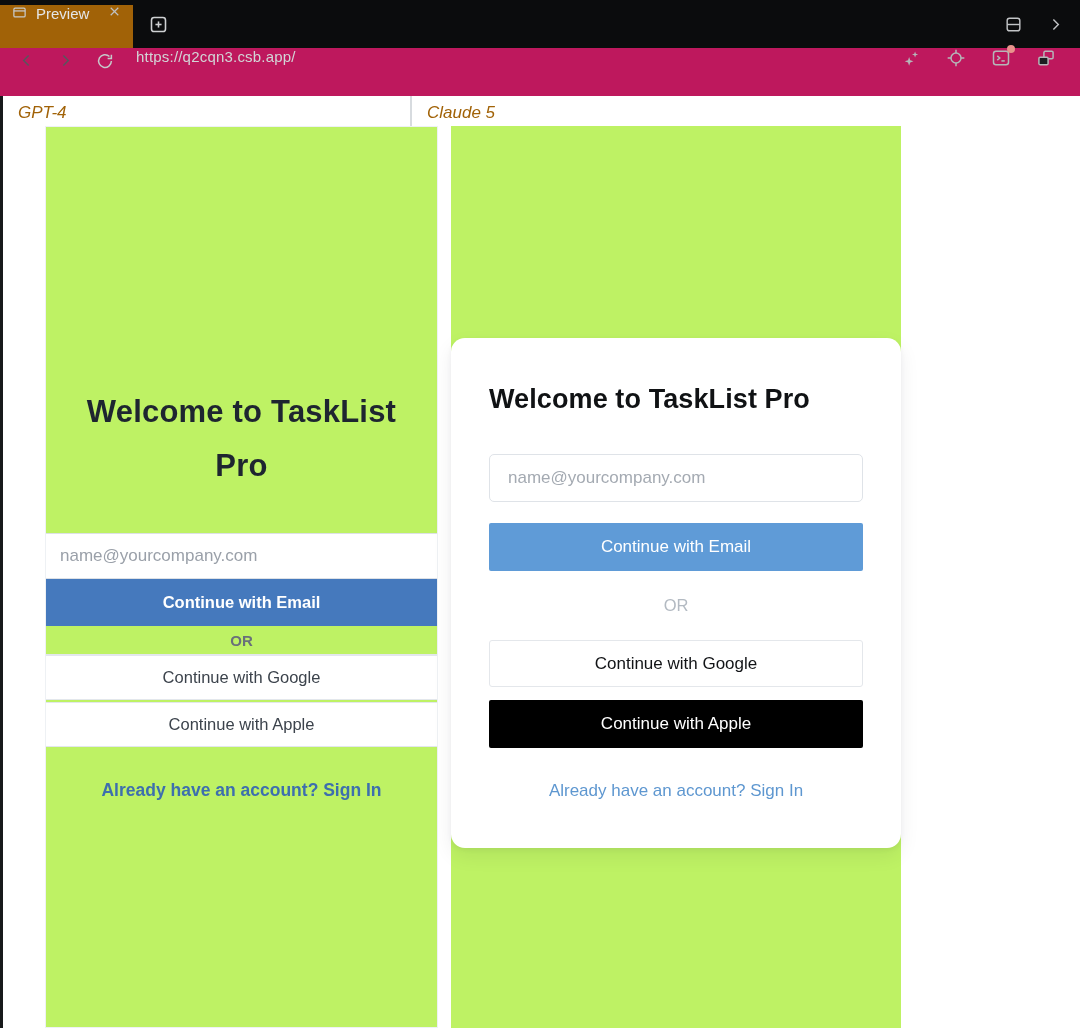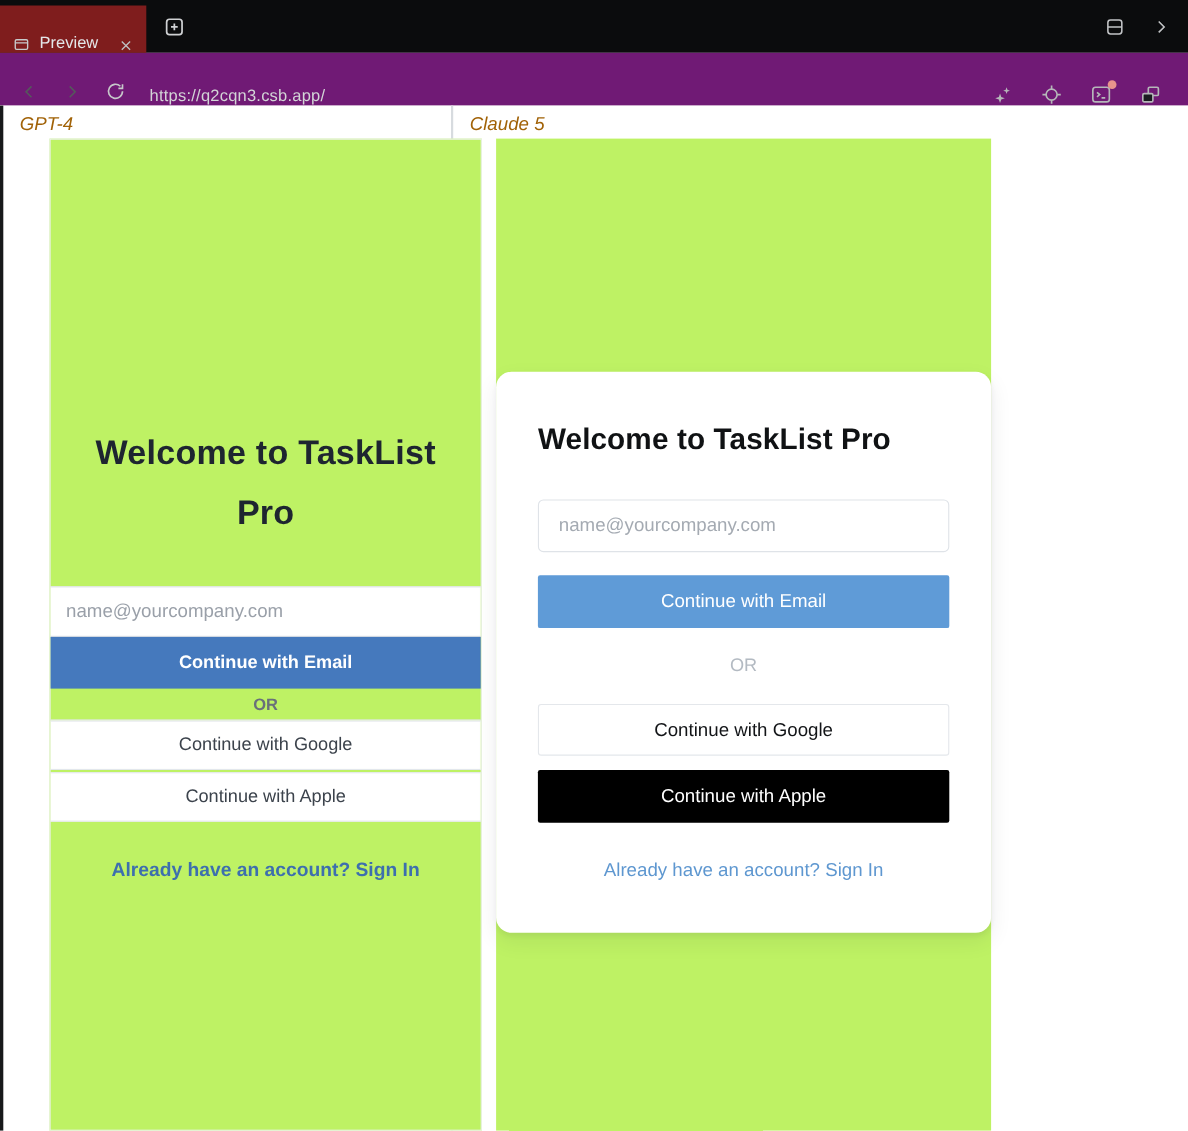--- a/index.html
+++ b/index.html
@@ -1,31 +1,31 @@
 <!DOCTYPE html>
 <html><head>
 <meta charset="utf-8">
 <style>
   * { margin:0; padding:0; box-sizing:border-box; }
   html,body { width:1080px; height:1028px; overflow:hidden;
     font-family:"Liberation Sans", sans-serif; background:#fff; }
 
   
   .tabbar { height:48px; background:#0b0c0d; display:flex; align-items:stretch; }
-  .tab { width:133px; margin-top:5px; background:#7f1d1d; display:flex; align-items:flex-end;
+  .tab { width:133px; margin-top:5px; background:#a16207; display:flex; align-items:flex-start;
          gap:9px; padding:0 12px; cursor:pointer; }
   .tab-icon { color:#c8cacc; display:flex; }
   .tab-label { font-size:15px; color:#e4e6e8; flex:1; }
   .tab-close { color:#bfc1c3; display:flex; cursor:pointer; }
   .newtab { align-self:center; margin-left:15px; color:#cfd1d3; display:flex; cursor:pointer; }
   .tabbar-right { margin-left:auto; display:flex; align-items:center; gap:24px;
                   padding-right:16px; color:#c2c4c6; }
   .tabbar-right > span { display:flex; cursor:pointer; }
 
-  .navbar { height:48px; background:#701a75; display:flex; align-items:flex-end; padding:0 14px; }
+  .navbar { height:48px; background:#be185d; display:flex; align-items:flex-start; padding:0 14px; }
   .nav-arrow { display:flex; padding:4px; color:#55585c; cursor:pointer; }
   .nav-arrow + .nav-arrow { margin-left:14px; }
   .nav-refresh { display:flex; padding:4px; margin-left:14px; color:#c6c8ca; cursor:pointer; }
   .nav-url { margin-left:18px; font-size:15px; color:#d3d5d7; letter-spacing:.2px; cursor:text; }
   .navbar-right { margin-left:auto; display:flex; align-items:center; gap:25px;
                   color:#b5b7b9; padding-right:10px; }
   .navbar-right > span { display:flex; cursor:pointer; position:relative; }
   .term-dot { position:absolute; top:-3px; right:-4px; width:8px; height:8px;
               border-radius:50%; background:#e8938c; }
 

